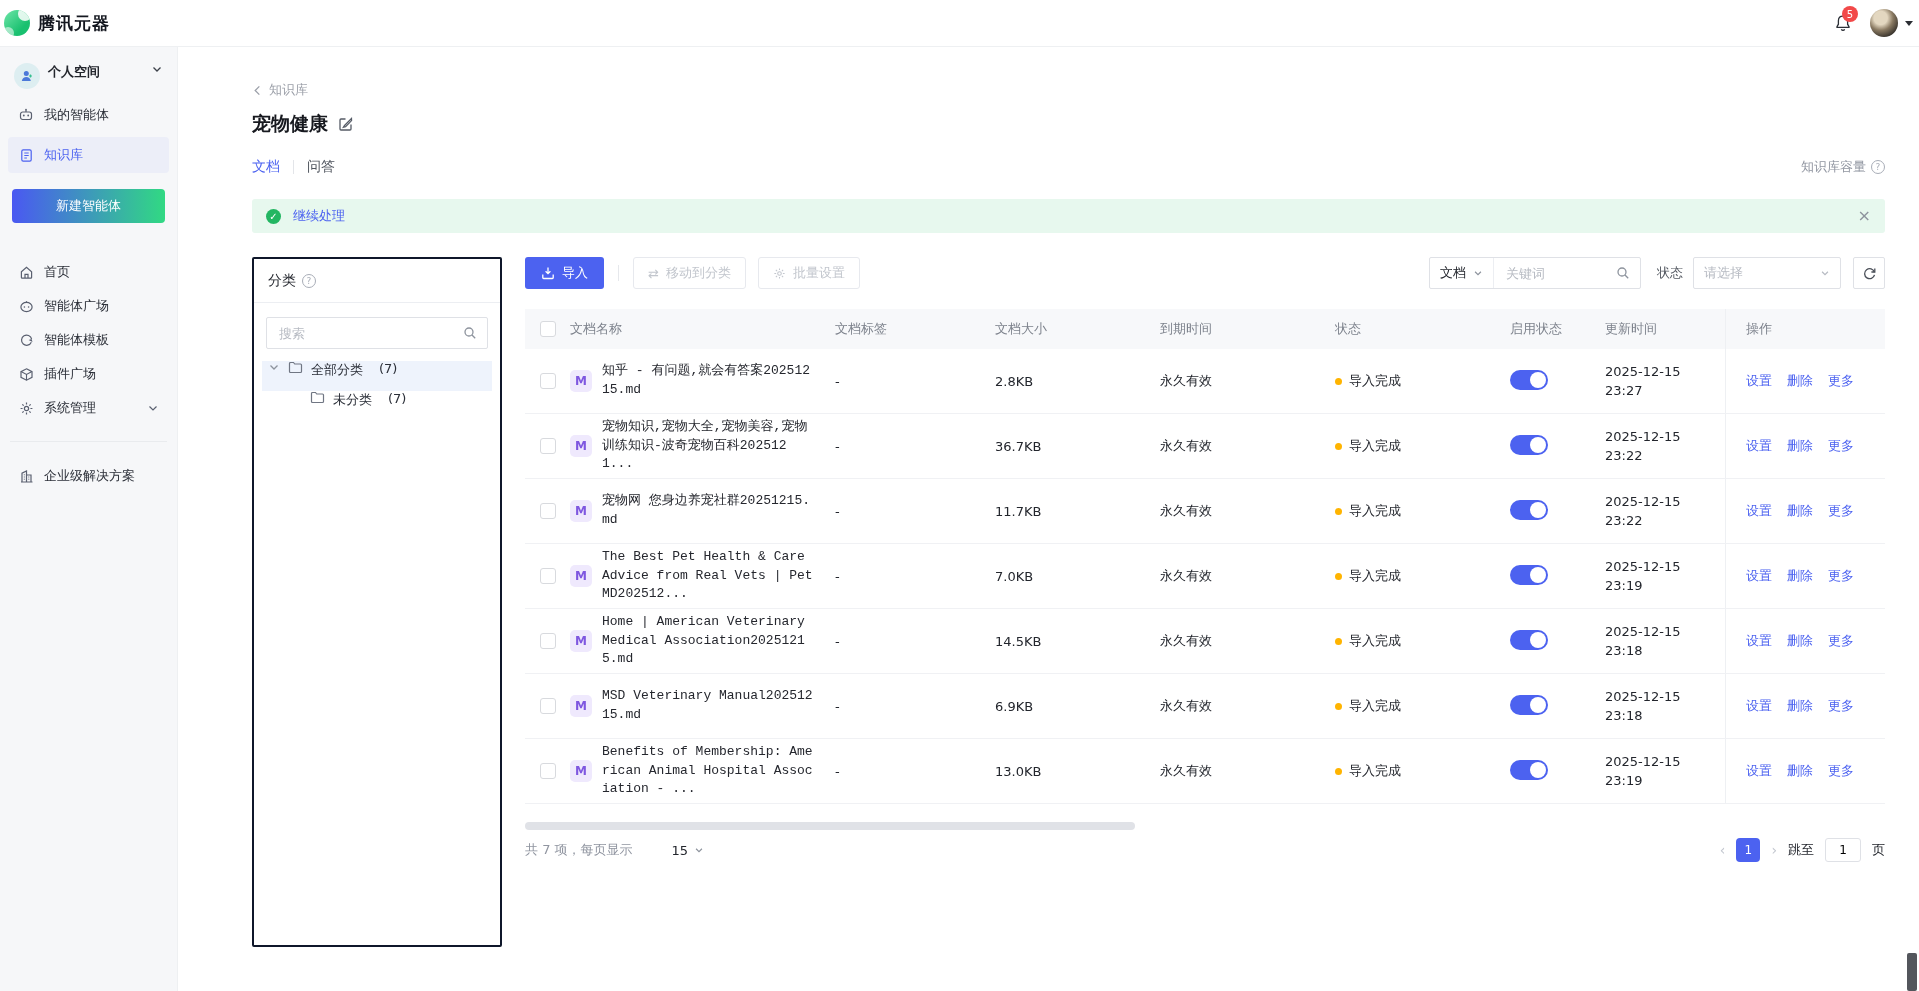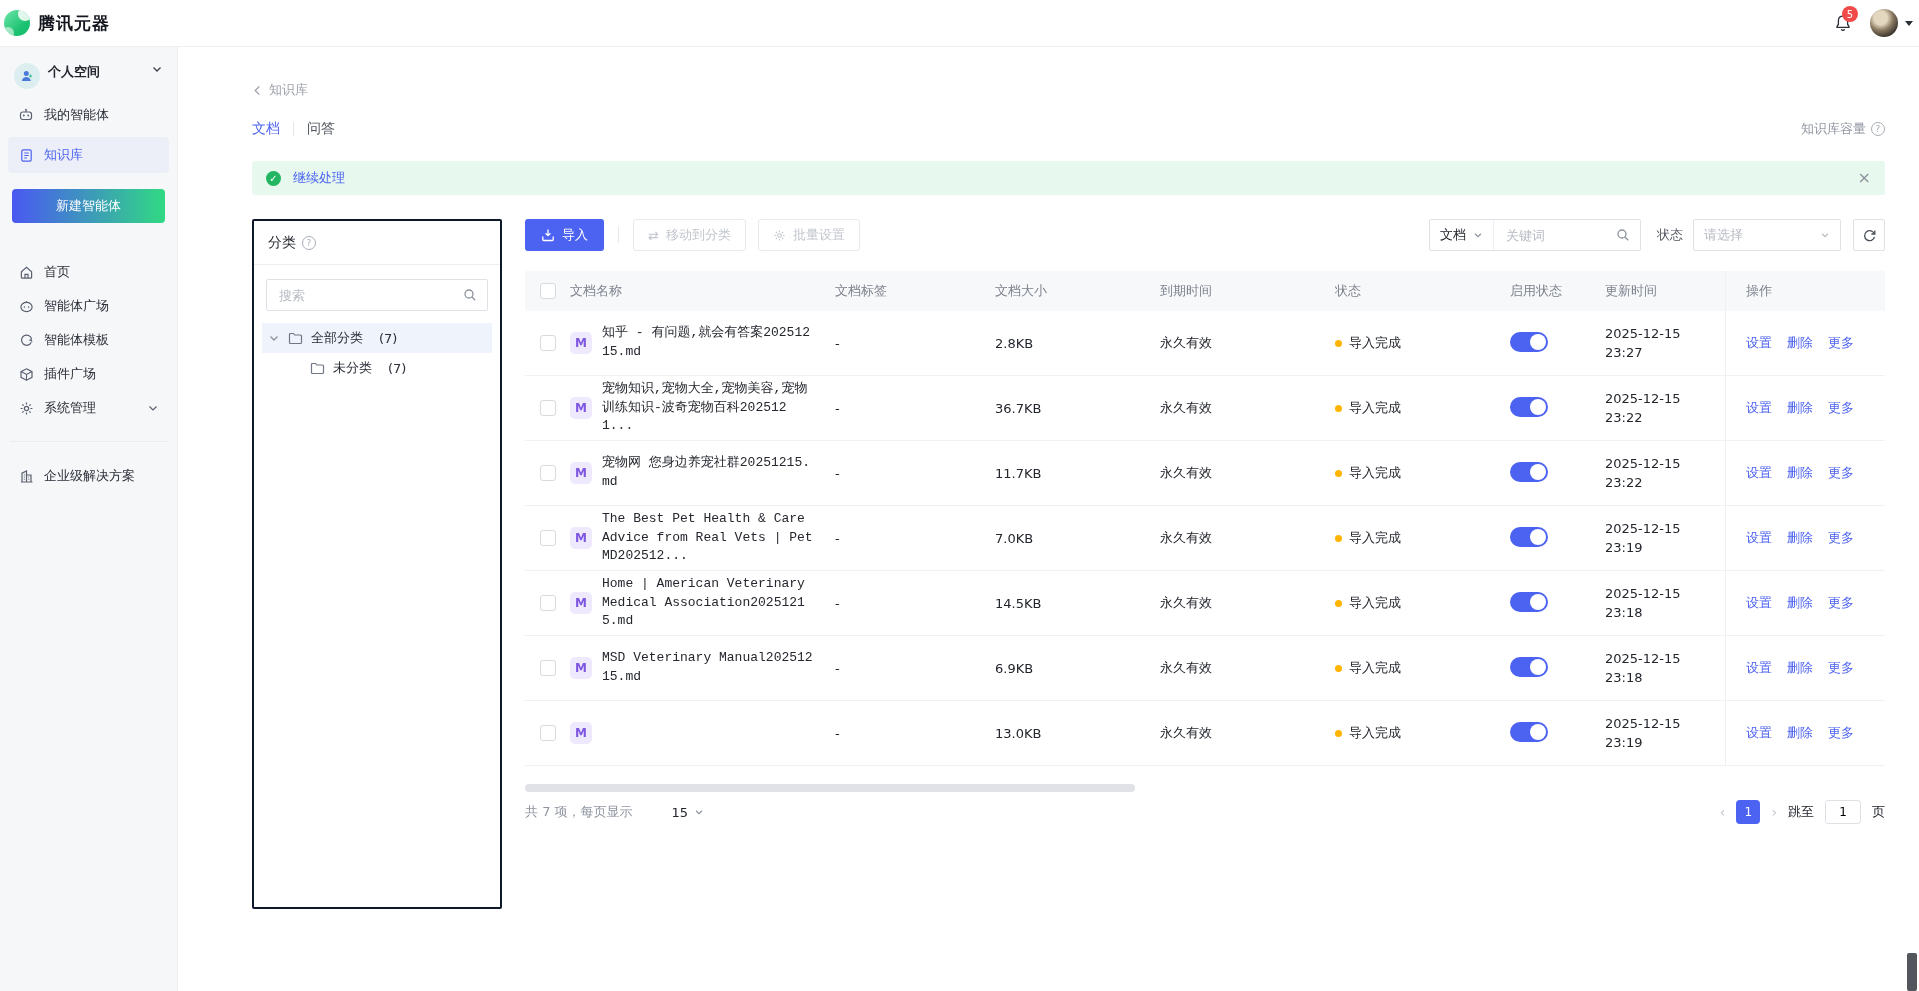--- a/index.html
+++ b/index.html
@@ -56,21 +56,21 @@
   .banner-link{color:var(--primary);margin-left:4px;cursor:pointer;}
   .banner-close{margin-left:auto;color:#8d939d;font-size:16px;line-height:1;cursor:pointer;}
   .content-row{display:flex;gap:23px;margin-top:24px;align-items:flex-start;}
   
   .cat-panel{width:250px;min-width:250px;height:690px;border:2px solid #0f172a;border-radius:2px;background:#fff;}
   .cat-header{height:44px;display:flex;align-items:center;gap:6px;padding:0 14px;border-bottom:1px solid #eceef2;font-size:14px;}
   .cat-search{margin:14px 12px 12px;height:32px;border:1px solid #dfe1e6;border-radius:2px;display:flex;align-items:center;padding:0 10px;background:#fff;justify-content:flex-end;}
   .cat-search input{border:none;outline:none;flex:1;font-size:13px;color:#23262d;background:transparent;min-width:0;font-family:inherit;}
   .cat-search input::placeholder{color:#b6bac2;}
   .tree{padding:0 8px;}
-  .tree-row{display:flex;align-items:center;height:30px;padding:0 6px;cursor:pointer;color:#2b2f38;}
+  .tree-row{display:flex;align-items:flex-start;height:30px;padding:0 6px;cursor:pointer;color:#2b2f38;}
   .tree-row.selected{background:#eef3fc;}
   .tree-row .folder{margin:0 8px;}
   .tree-count{margin-left:16px;}
   .tree-row.child{padding-left:40px;}
   
   .table-sec{flex:1;min-width:0;}
   .toolbar{display:flex;align-items:center;height:32px;}
   .btn-import{height:32px;padding:0 16px;border-radius:3px;background:var(--primary);color:#fff;display:flex;align-items:center;gap:7px;cursor:pointer;}
   .toolbar-sep{width:1px;height:16px;background:#e6e8ec;margin:0 14px;}
   .btn-ghost{height:32px;padding:0 14px;border:1px solid #e7e9ee;border-radius:3px;background:#fff;color:#c2c6cd;display:flex;align-items:center;gap:7px;cursor:not-allowed;}
@@ -245,20 +245,29 @@
 
 <div class="main">
 
   <div class="breadcrumb">
     <svg width="11" height="11" viewBox="0 0 12 12">
         <path d="M8 1.5 3.5 6 8 10.5" fill="none" stroke="#9b9fa8" stroke-width="1.4"></path>
       </svg>
     <span>知识库</span>
   </div>
 
+  <div class="title-row">
+    <span class="page-title">宠物健康</span>
+    <span class="edit-ic">
+      <svg width="16" height="16" viewBox="0 0 16 16">
+          <path d="M13 8.5V13a1 1 0 0 1-1 1H3a1 1 0 0 1-1-1V4a1 1 0 0 1 1-1h4.5" fill="none" stroke="#555b66" stroke-width="1.3"></path>
+          <path d="M6.5 9.5 13.5 2.5l.1 2.1-6 6-2.2.6z" fill="none" stroke="#555b66" stroke-width="1.2"></path>
+        </svg>
+    </span>
+  </div>
 
   <div class="tabs-row">
     <span class="tab active">文档</span>
     <span class="tab-sep"></span>
     <span class="tab">问答</span>
     <span class="capacity">
       <span>知识库容量</span>
       <span class="q-ic">?</span>
     </span>
   </div>
@@ -517,20 +526,21 @@
                 <span class="action-link">更多</span>
               </div>
   </div>
 
   <div class="trow">
     <div class="c-cb">
                 <span class="checkbox"></span>
               </div>
     <div class="c-name">
       <span class="mbadge">M</span>
+      <span class="fname">Benefits of Membership: American Animal Hospital Association - ...</span>
     </div>
     <div class="c-tag">-</div>
     <div class="c-size">13.0KB</div>
     <div class="c-exp">永久有效</div>
     <div class="c-status">
       <span class="dot"></span>
       <span>导入完成</span>
     </div>
     <div class="c-en"><span class="toggle"></span></div>
     <div class="c-upd">2025-12-15 23:19</div>

